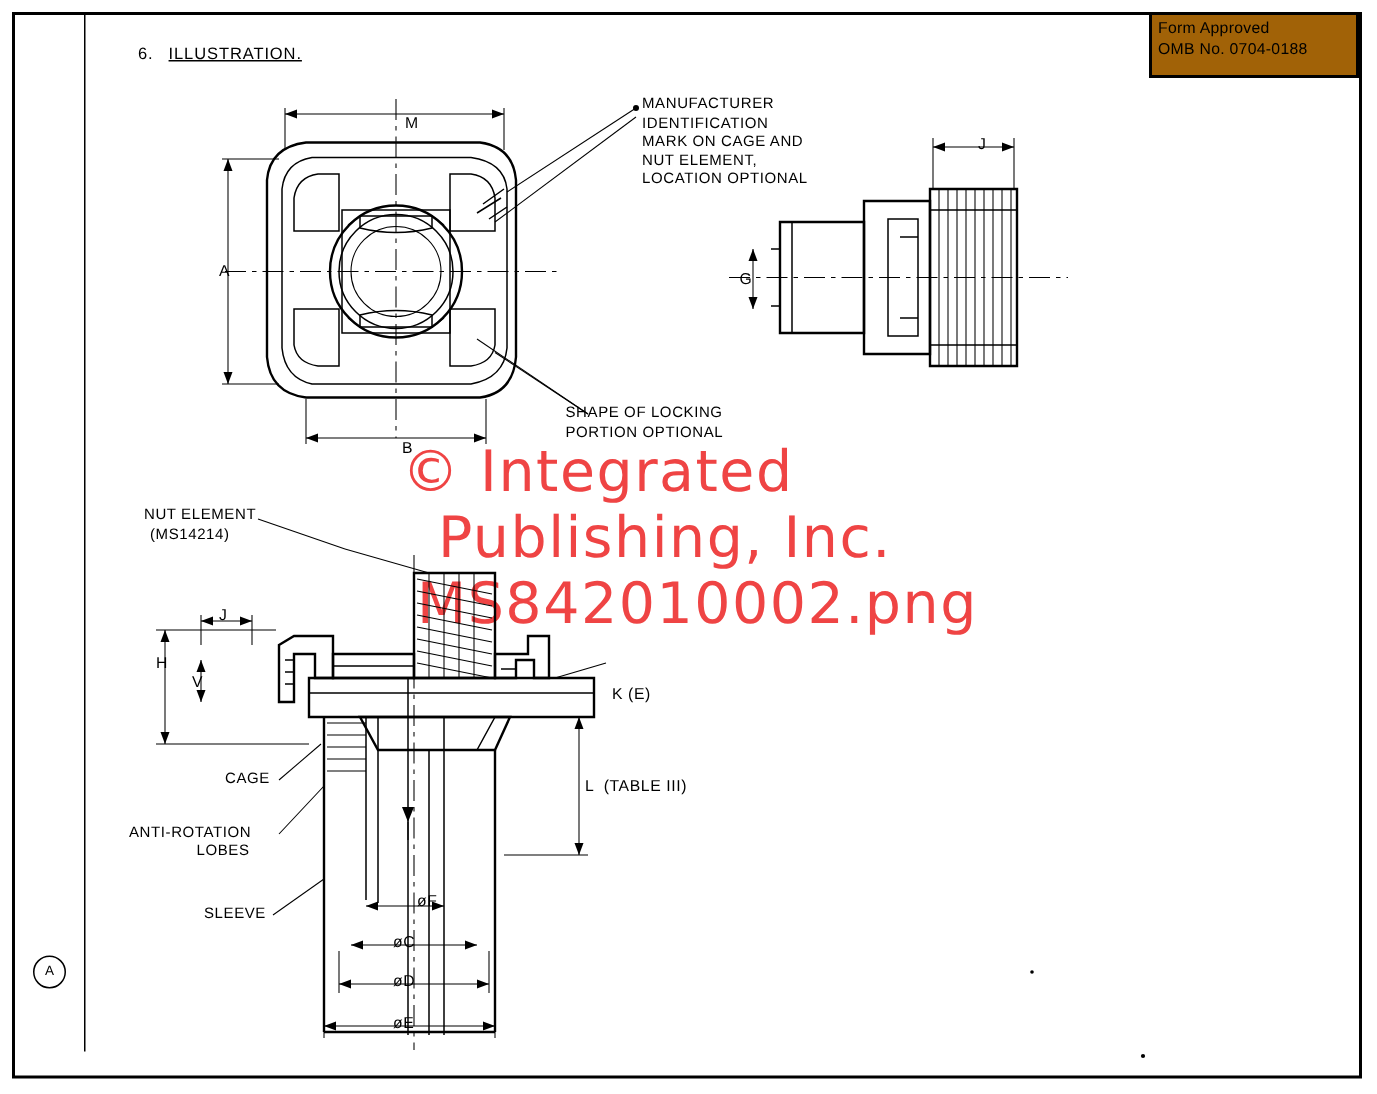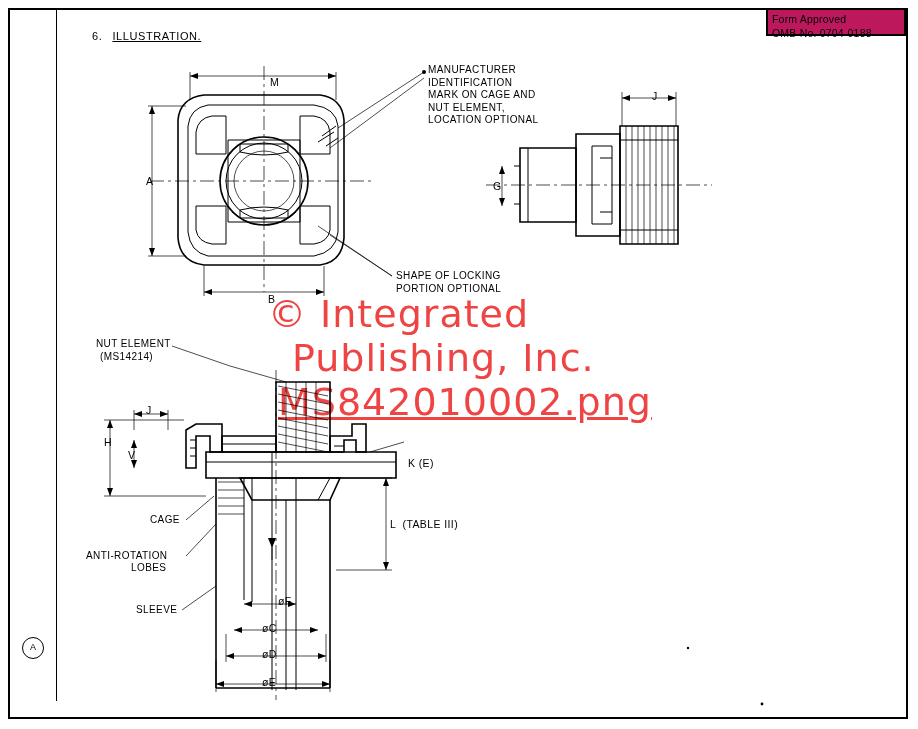--- a/index.html
+++ b/index.html
@@ -30,24 +30,24 @@
     top: 10px;
     width: 1px;
     height: 691px;
     background: #000;
   }
   .formbox {
     position: absolute;
     left: 766px;
     top: 8px;
     width: 140px;
-    height: 28px;
+    height: 44px;
     border: 2px solid #000;
     box-sizing: border-box;
-    background: #be185d;
+    background: #a16207;
     padding: 2px 4px;
     font-size: 10.5px;
     line-height: 14px;
     letter-spacing: 0.2px;
   }
   .heading {
     position: absolute;
     left: 92px;
     top: 30px;
     font-size: 11px;
@@ -86,21 +86,21 @@
     width: 520px;
     font-size: 38px;
     line-height: 44px;
     color: #ef4444;
     letter-spacing: 1px;
     font-family: "DejaVu Sans", sans-serif;
     pointer-events: none;
     user-select: none;
   }
   .watermark .l2 { padding-left: 24px; }
-  .watermark .l3 { padding-left: 10px; text-decoration: underline; }
+  .watermark .l3 { padding-left: 10px; }
 
   svg.art {
     position: absolute;
     left: 0;
     top: 0;
     width: 918px;
     height: 729px;
     pointer-events: none;
   }
   .stk { fill: none; stroke: #000; stroke-width: 1; }
@@ -352,21 +352,21 @@
 
   <div class="lbl dim" style="left:270px; top:76px;">M</div>
   <div class="lbl dim" style="left:146px; top:175px;">A</div>
   <div class="lbl dim" style="left:268px; top:293px;">B</div>
 
   <div class="lbl" style="left:428px; top:64px;">MANUFACTURER
 IDENTIFICATION
 MARK ON CAGE AND
 NUT ELEMENT,
 LOCATION OPTIONAL</div>
-  <div class="lbl" style="left:396px; top:270px;">SHAPE OF LOCKING
+  <div class="lbl" style="left:377px; top:270px;">SHAPE OF LOCKING
 PORTION OPTIONAL</div>
 
   <div class="lbl dim" style="left:652px; top:90px;">J</div>
   <div class="lbl dim" style="left:493px; top:180px;">G</div>
 
   <div class="lbl" style="left:96px; top:338px;">NUT ELEMENT</div>
   <div class="lbl" style="left:100px; top:351px;">(MS14214)</div>
 
   <div class="lbl dim" style="left:104px; top:436px;">H</div>
   <div class="lbl dim" style="left:146px; top:404px;">J</div>

